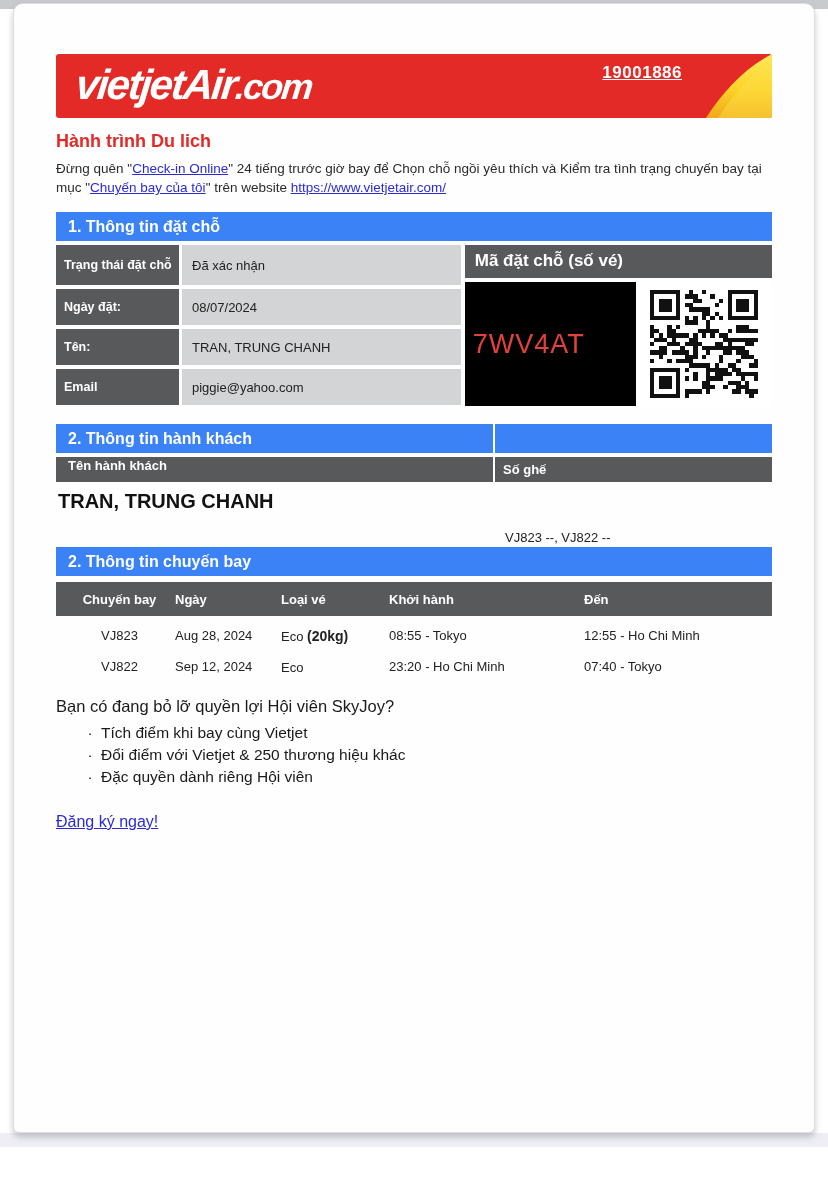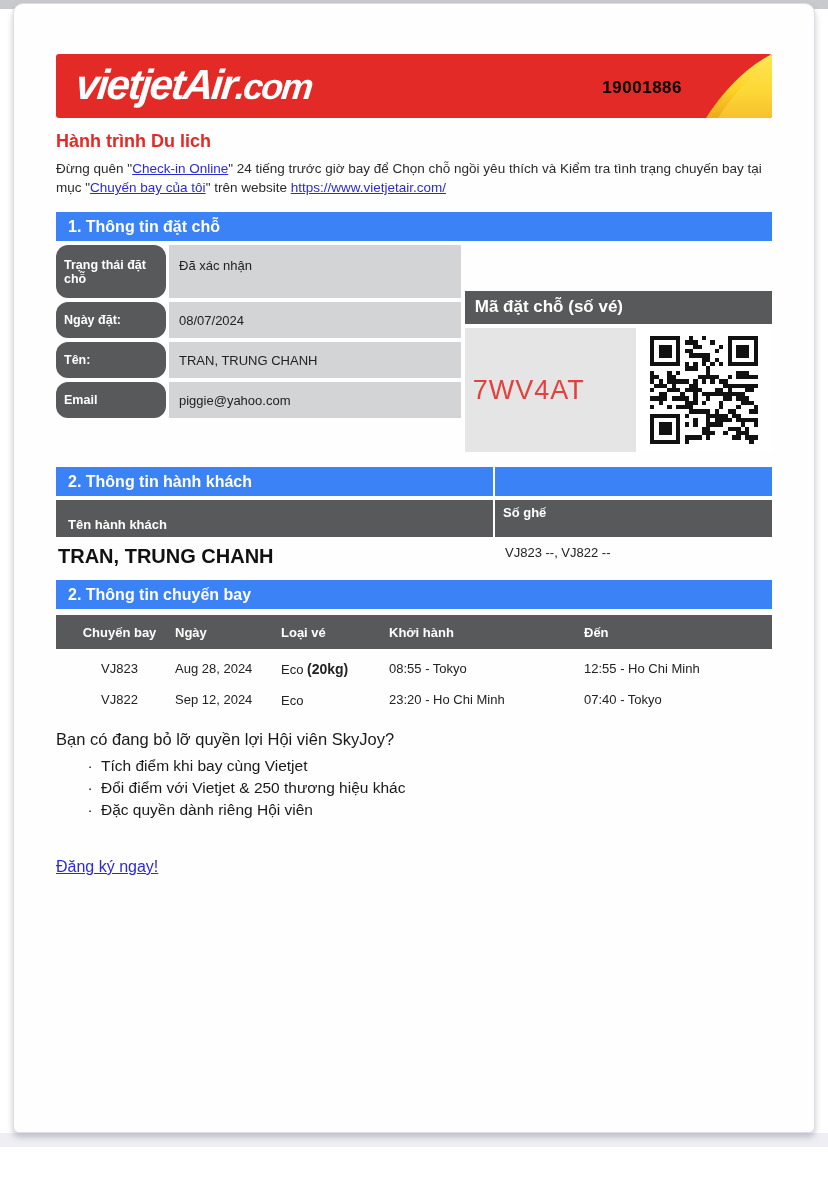--- a/index.html
+++ b/index.html
@@ -11,72 +11,72 @@
           box-shadow:0 4px 6px rgba(100,100,120,.35); padding:50px 42px 0; }
   .bottom-strip { position:relative; z-index:0; margin:0 0; height:14px; background:#eeeef4; }
 
   
   .brand-band { position:relative; height:64px; background:#e32a26; border-radius:3px; overflow:hidden; }
   .logo { position:absolute; left:20px; top:7px; color:#fff; font-style:italic; font-weight:bold;
           transform:skewX(-6deg); white-space:nowrap; letter-spacing:-2px; }
   .logo-main { font-size:42px; }
   .logo-air  { font-size:42px; }
   .logo-com  { font-size:36px; }
-  .hotline { position:absolute; right:90px; top:24px; color:#000000; font-weight:bold; font-size:17px; letter-spacing:.5px; }
+  .hotline { position:absolute; right:90px; top:9px; color:#ffffff; font-weight:bold; font-size:17px; letter-spacing:.5px;text-decoration:underline; }
   .swoosh { position:absolute; right:0; top:0; height:64px; width:84px; }
 
   
   .intro-title { margin-top:13px; color:#e32a26; font-size:18px; font-weight:bold; }
   .intro-text { margin-top:7px; font-size:13.5px; line-height:19px; color:#2b2b2b; width:716px; }
   a, .lnk { color:#2b2bd5; text-decoration:underline; cursor:pointer; }
 
   
   .sec-bar { position:relative; margin-top:15px; height:29px; background:#3b82f6; color:#fff;
              font-size:16px; font-weight:bold; line-height:29px; padding-left:12px; }
   .sec-bar .vline { position:absolute; top:0; bottom:0; left:437px; width:2px; background:#fff; }
 
   
   .booking-wrap { display:flex; margin-top:4px; }
   .bk-table { width:407px; }
   .bk-row { display:flex; margin-bottom:4px; }
-  .bk-label { width:110px; background:#58595b; color:#fff; font-size:12.5px; font-weight:bold;
-              padding:11px 6px 10px 8px;border-radius:12px; }
+  .bk-label { width:123px; background:#58595b; color:#fff; font-size:12.5px; font-weight:bold;
+              padding:11px 6px 10px 8px; }
   .bk-value { flex:1; margin-left:3px; background:#d3d4d6; color:#222; font-size:13px;
               padding:11px 8px 10px 10px; }
   .bk-row.r0 .bk-label, .bk-row.r0 .bk-value { padding-top:13px; padding-bottom:12px; }
-  .code-box { width:309px; margin-left:4px;margin-top:46px; }
+  .code-box { width:309px; margin-left:4px; }
   .code-head { background:#58595b; color:#fff; font-size:17px; font-weight:bold; padding:6px 10px 7px; }
   .code-body { display:flex; margin-top:4px; height:124px; }
-  .code-left { width:171px; background:#e5e5e5; display:flex; align-items:center; padding-left:8px; }
+  .code-left { width:171px; background:#000000; display:flex; align-items:center; padding-left:8px; }
   .code-text { color:#e2413d; font-size:27px; letter-spacing:1px; }
   .code-right { flex:1; background:#fff; display:flex; justify-content:center; }
   .qr { width:108px; height:108px; margin-top:8px; }
 
   
   .pax-head { display:flex; background:#58595b; color:#fff; font-size:13px; font-weight:bold; margin-top:4px; }
-  .pax-head .c1 { width:437px; padding:17px 0 5px 12px; }
+  .pax-head .c1 { width:437px; padding:1px 0 5px 12px; }
   .pax-head .dv { width:2px; background:#fff; }
   .pax-head .c2 { flex:1; padding:5px 0 5px 8px; }
   .pax-row { display:flex; }
   .pax-name { width:439px; font-size:20px; font-weight:bold; color:#111; padding:8px 0 10px 2px; }
-  .pax-seats { flex:1; font-size:13px; color:#222; padding:8px 0 0 10px; }
+  .pax-seats { flex:1; font-size:13px; color:#222; padding:8px 0 0 10px;margin-top:40px; }
 
   
   .fl-head, .fl-row { display:flex; }
   .fl-head { background:#58595b; color:#fff; font-size:13px; font-weight:bold; margin-top:6px; padding:10px 0 9px; }
   .fl-row { font-size:13px; color:#222; padding:12px 0 3px; }
   .fc1{width:119px; padding-left:8px;text-align:center;} .fc2{width:106px;} .fc3{width:108px;} .fc4{width:195px;} .fc5{flex:1;}
   .fare-bold { font-weight:bold; font-size:14px; }
 
   
   .sky-head { margin-top:19px; font-size:16.5px; color:#1a1a1a; }
   .sky-list { margin-top:6px; }
   .sky-item { display:flex; font-size:15.5px; color:#1a1a1a; line-height:22px; }
   .sky-dot { width:14px; text-align:center; margin-left:27px; margin-right:4px; }
-  .cta { display:inline-block; margin-top:37px; font-size:16px; }
+  .cta { display:inline-block; margin-top:25px; font-size:16px; }
 </style>
 </head>
 <body>
 
 <div class="top-strip"></div>
 
 <div class="card">
 
   
   <div class="brand-band">

